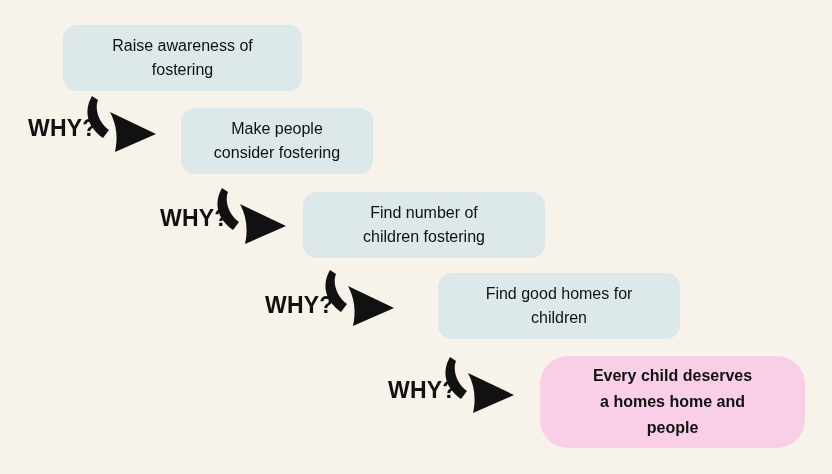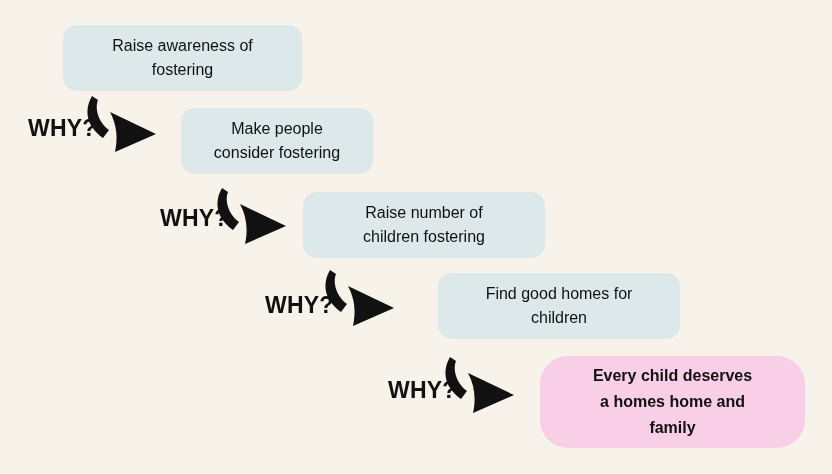--- a/index.html
+++ b/index.html
@@ -95,21 +95,21 @@
 
   <div class="why-label why-2">WHY?</div>
   <div class="arrow arrow-2">
     <svg viewBox="0 0 76 58" aria-hidden="true">
       <path fill="currentColor" d="M10,2 C2,16 4,32 21,44 L27,36 C15,27 13,13 16,6 Z"></path>
       <path fill="currentColor" d="M28,18 C35,31 36,45 33,58 L74,40 Z"></path>
     </svg>
   </div>
 
   <div class="why-box box-3">
-    <span>Raise number of</span>
+    <span>Find number of</span>
     <span>children fostering</span>
   </div>
 
   <div class="why-label why-3">WHY?</div>
   <div class="arrow arrow-3">
     <svg viewBox="0 0 76 58" aria-hidden="true">
       <path fill="currentColor" d="M10,2 C2,16 4,32 21,44 L27,36 C15,27 13,13 16,6 Z"></path>
       <path fill="currentColor" d="M28,18 C35,31 36,45 33,58 L74,40 Z"></path>
     </svg>
   </div>
@@ -123,16 +123,16 @@
   <div class="arrow arrow-4">
     <svg viewBox="0 0 76 58" aria-hidden="true">
       <path fill="currentColor" d="M10,2 C2,16 4,32 21,44 L27,36 C15,27 13,13 16,6 Z"></path>
       <path fill="currentColor" d="M28,18 C35,31 36,45 33,58 L74,40 Z"></path>
     </svg>
   </div>
 
   <div class="why-box goal box-5">
     <span>Every child deserves</span>
     <span>a homes home and</span>
-    <span>family</span>
+    <span>people</span>
   </div>
 
 </div>
 
 </body></html>

